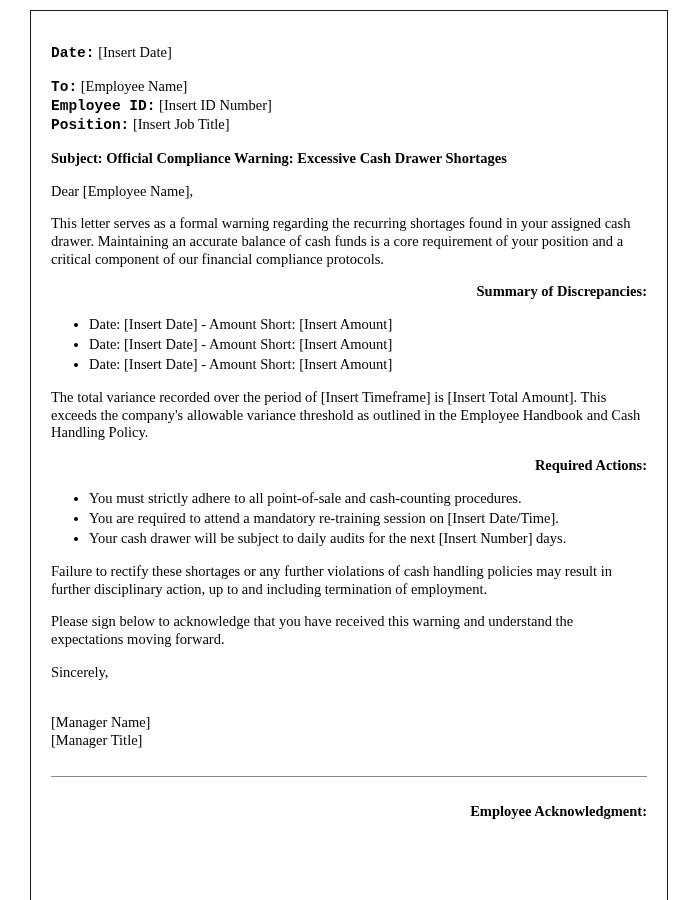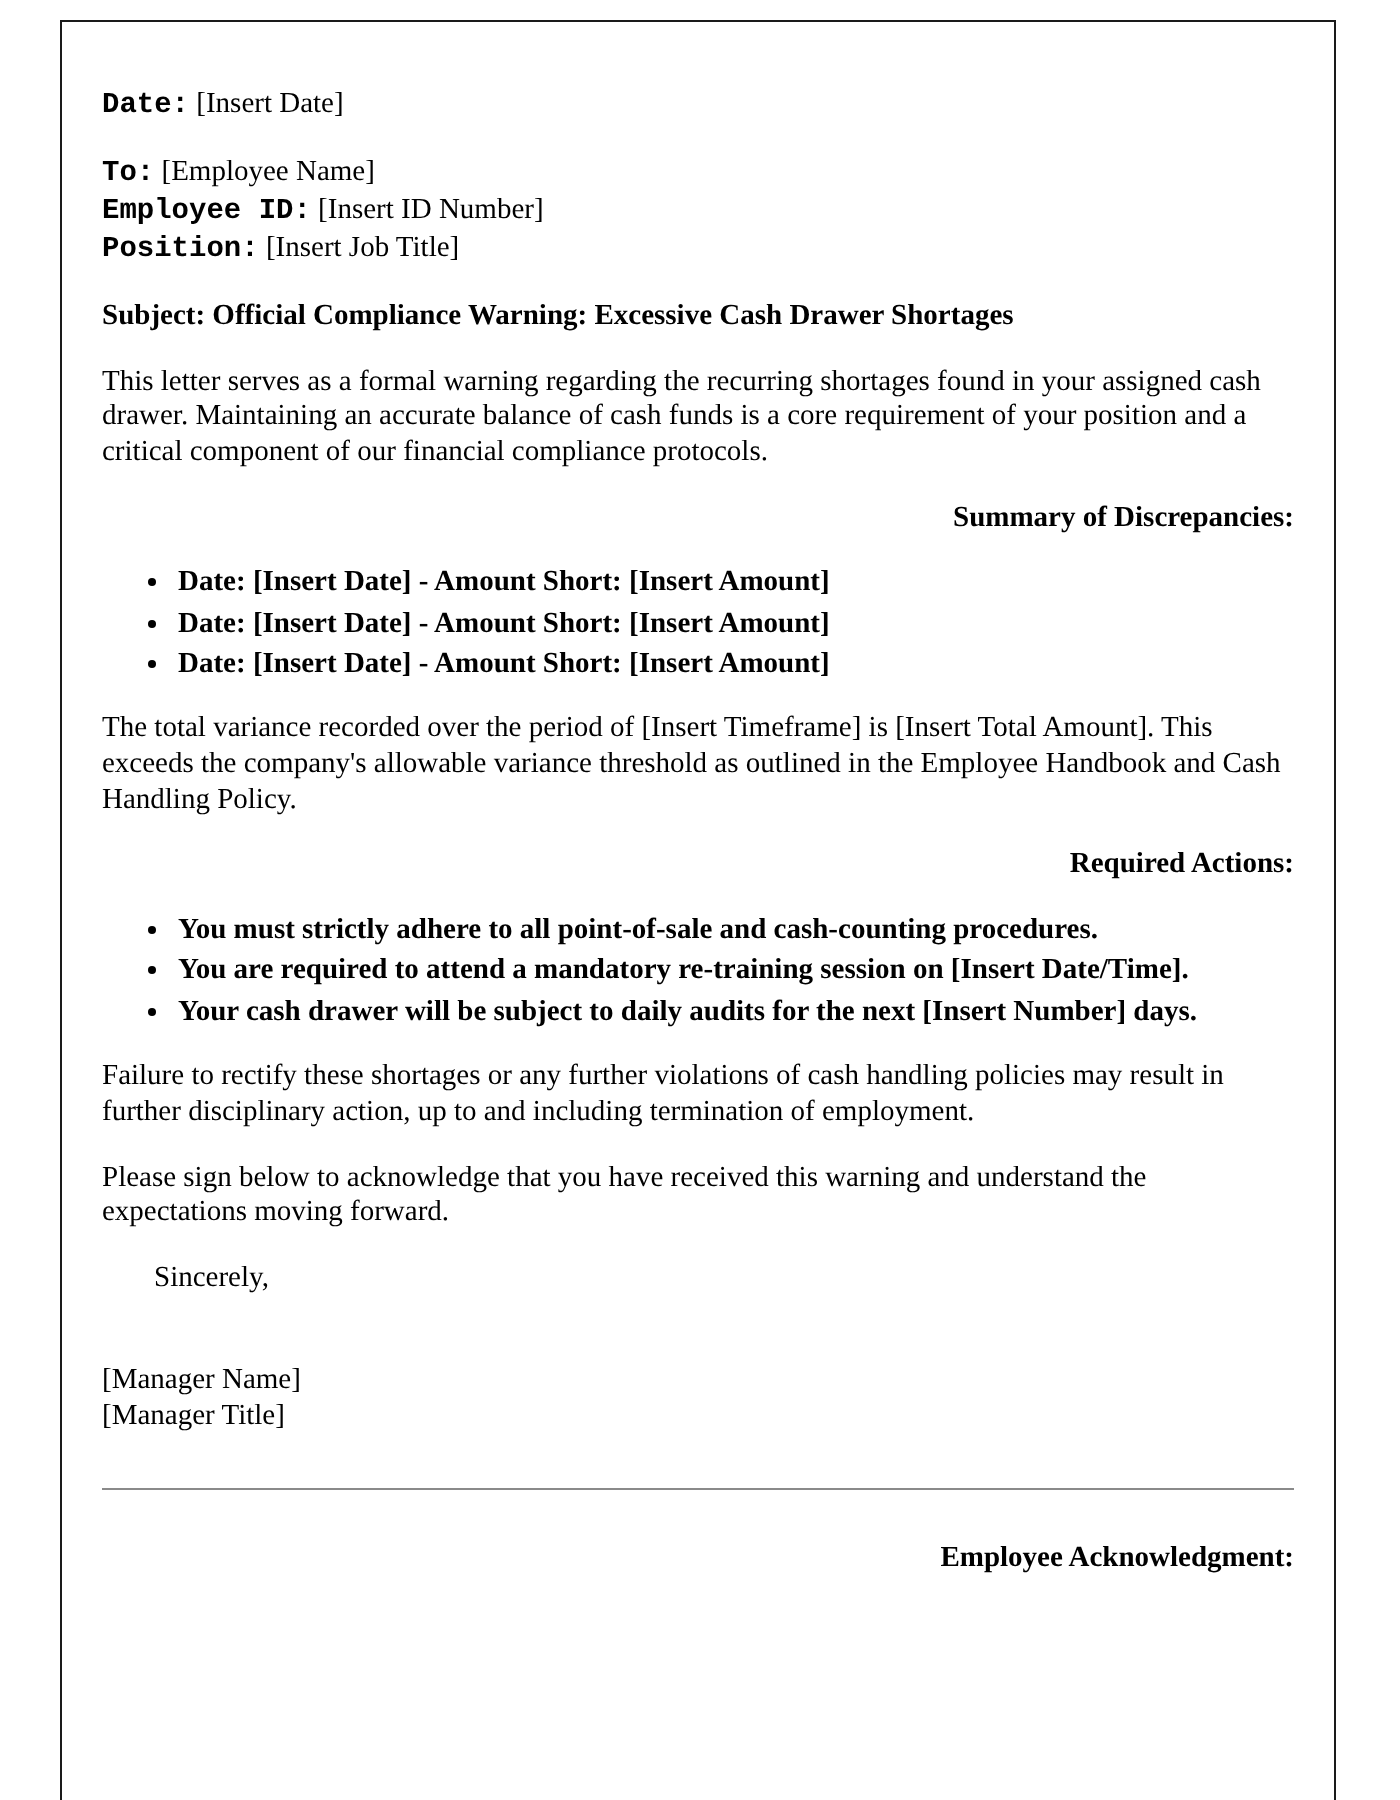--- a/index.html
+++ b/index.html
@@ -29,25 +29,24 @@
   .meta-line { margin: 0; line-height: 1.24; }
   .meta-date { margin-bottom: 15px; }
   .meta-block { margin-bottom: 15px; }
   strong, .bold { font-weight: bold; font-family: Liberation Mono, monospace; }
   .subject { font-weight: bold; }
   .section-heading { font-weight: bold; margin: 0 0 15px 0; text-align: right; }
   ul {
     margin: 0 0 15px 0;
     padding-left: 38px;
     list-style-type: disc;
-    font-weight: bold;
   }
   li { margin: 0 0 2.5px 0; line-height: 1.22; }
   .signature-block p { margin: 0; line-height: 1.24; }
-  .closing { margin-bottom: 33px; margin-left: 26px; }
+  .closing { margin-bottom: 33px; }
   .divider {
     border: none;
     border-top: 1px solid #8a8a8a;
     margin: 26px 0 26px 0;
   }
 </style>
 </head>
 <body>
 
 <div class="document">
@@ -56,20 +55,21 @@
     <p class="meta-line meta-date"><strong>Date:</strong><span> [Insert Date]</span></p>
 
     <div class="meta-block">
       <p class="meta-line"><strong>To:</strong><span> [Employee Name]</span></p>
       <p class="meta-line"><strong>Employee ID:</strong><span> [Insert ID Number]</span></p>
       <p class="meta-line"><strong>Position:</strong><span> [Insert Job Title]</span></p>
     </div>
 
     <p class="subject">Subject: Official Compliance Warning: Excessive Cash Drawer Shortages</p>
 
+    <p>Dear [Employee Name],</p>
 
     <p>This letter serves as a formal warning regarding the recurring shortages found in your assigned cash drawer. Maintaining an accurate balance of cash funds is a core requirement of your position and a critical component of our financial compliance protocols.</p>
 
     <p class="section-heading">Summary of Discrepancies:</p>
 
     <ul>
       <li>Date: [Insert Date] - Amount Short: [Insert Amount]</li>
       <li>Date: [Insert Date] - Amount Short: [Insert Amount]</li>
       <li>Date: [Insert Date] - Amount Short: [Insert Amount]</li>
     </ul>

